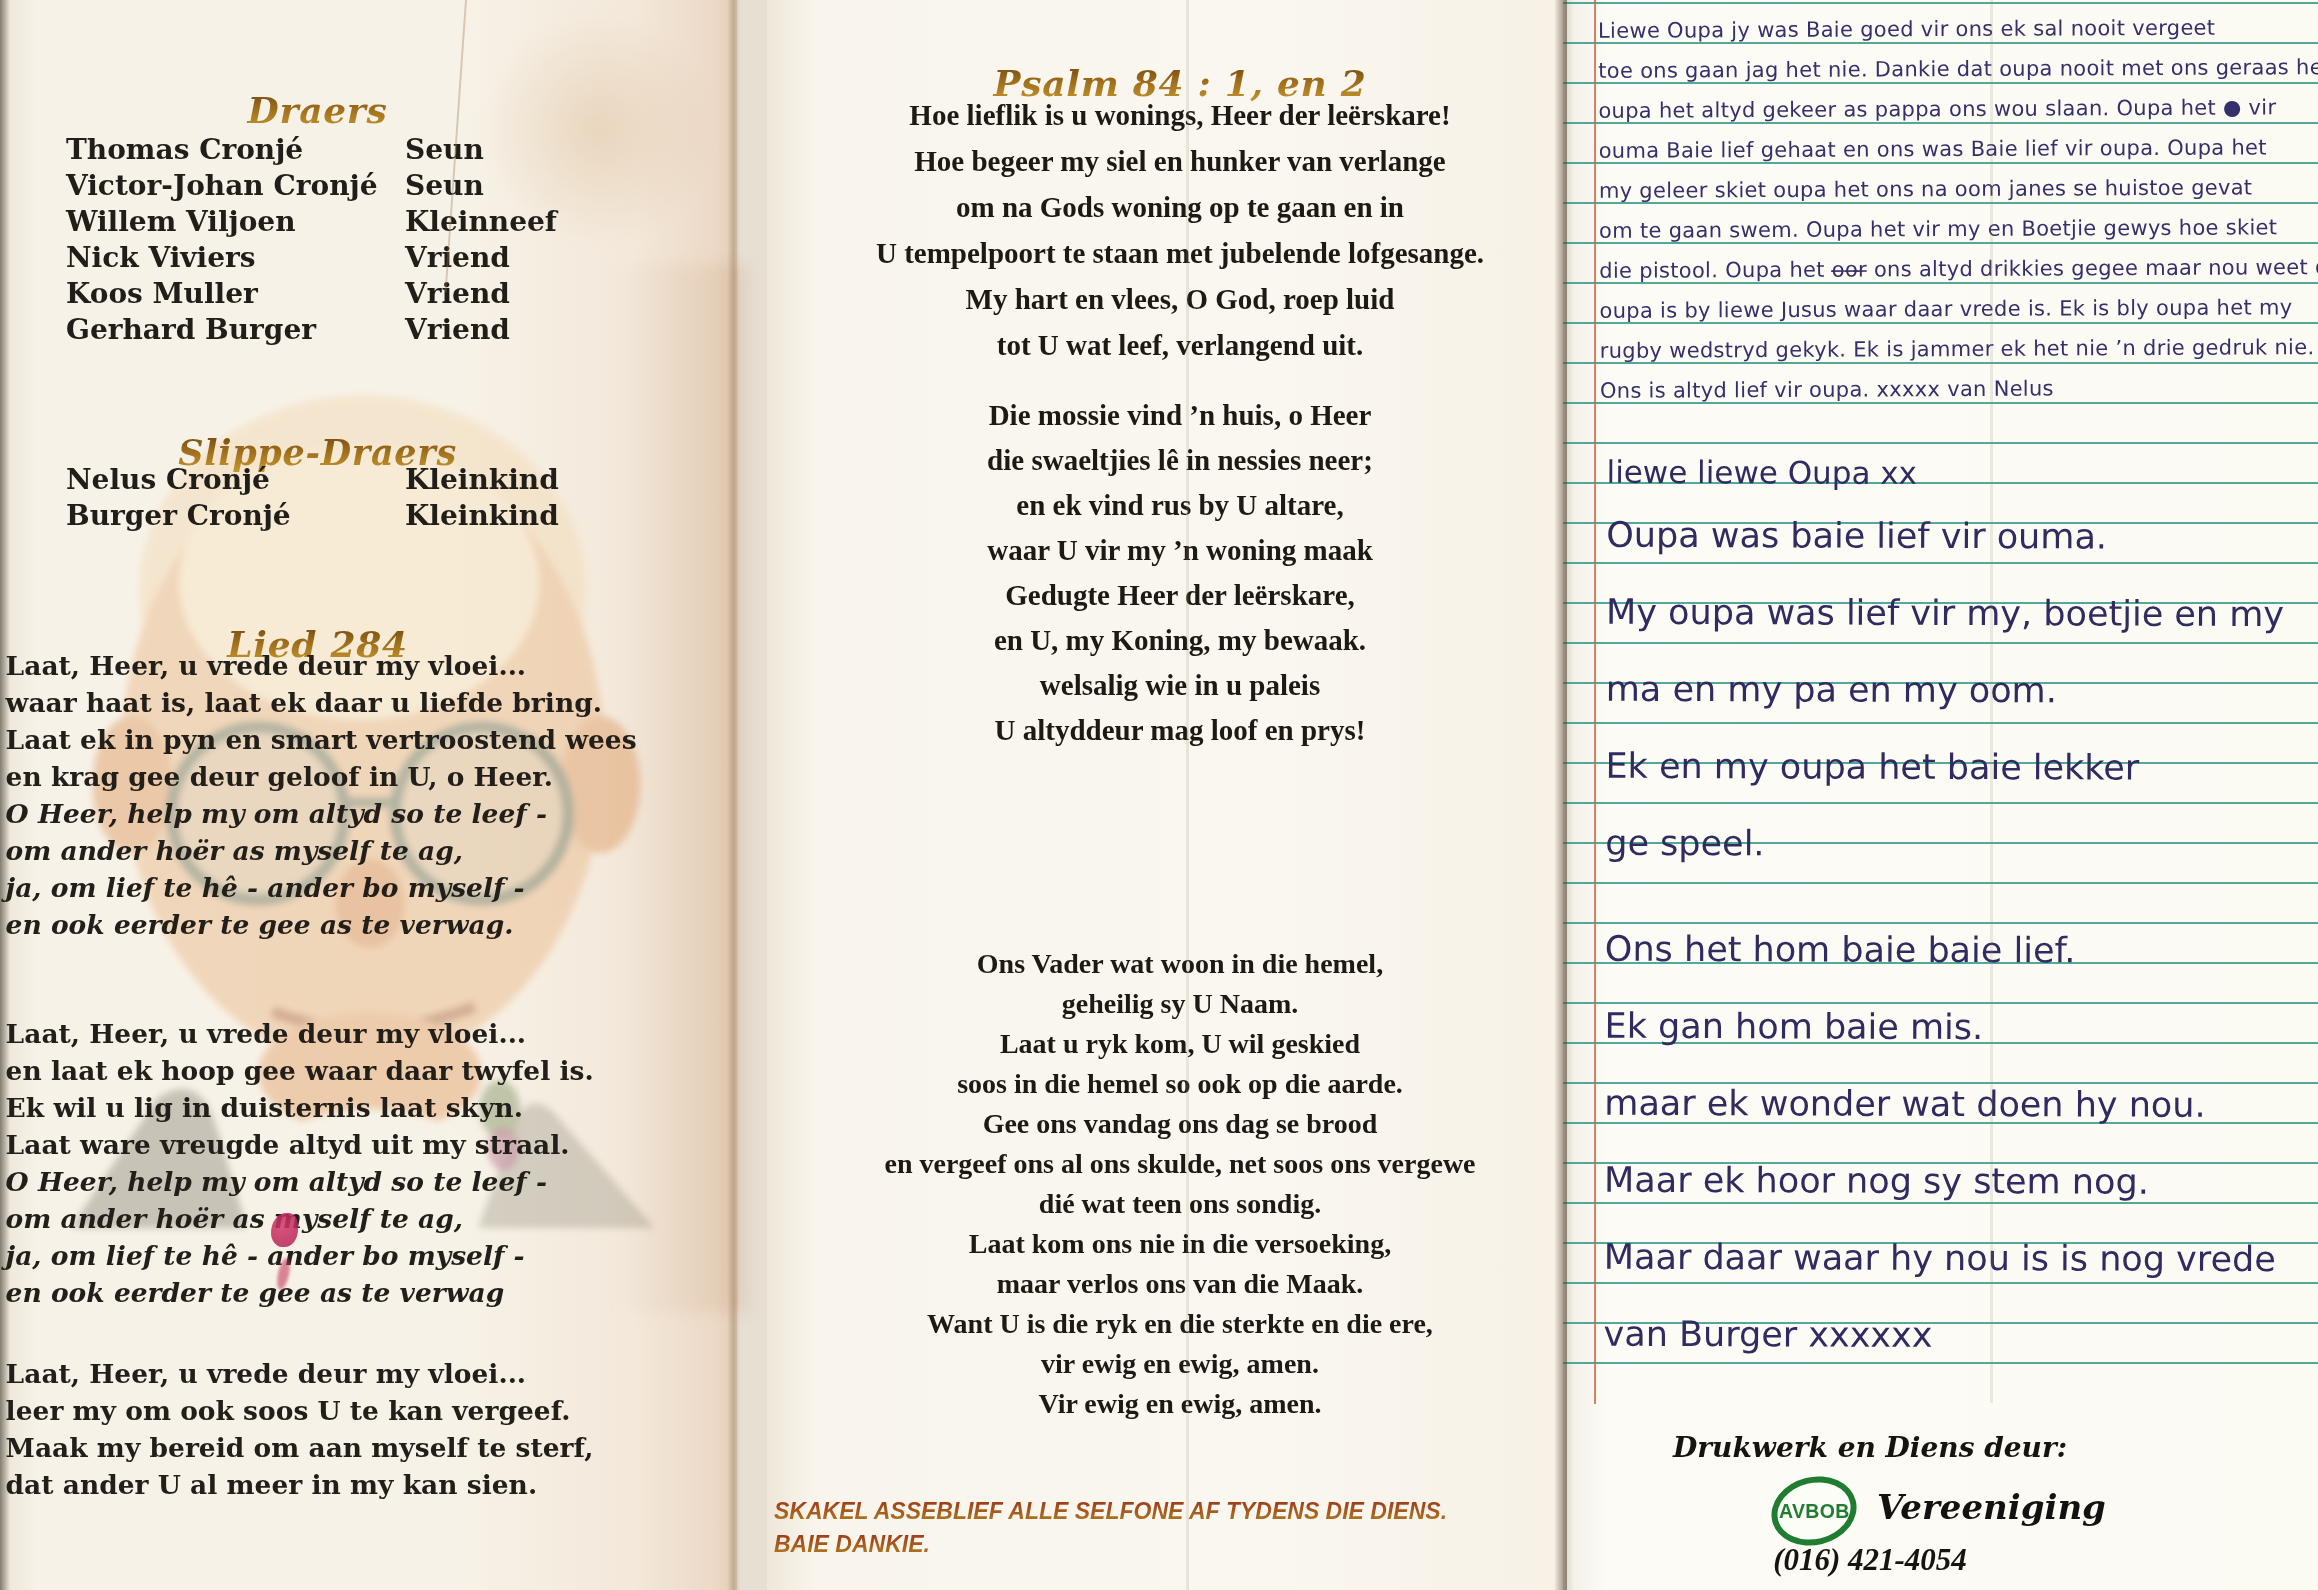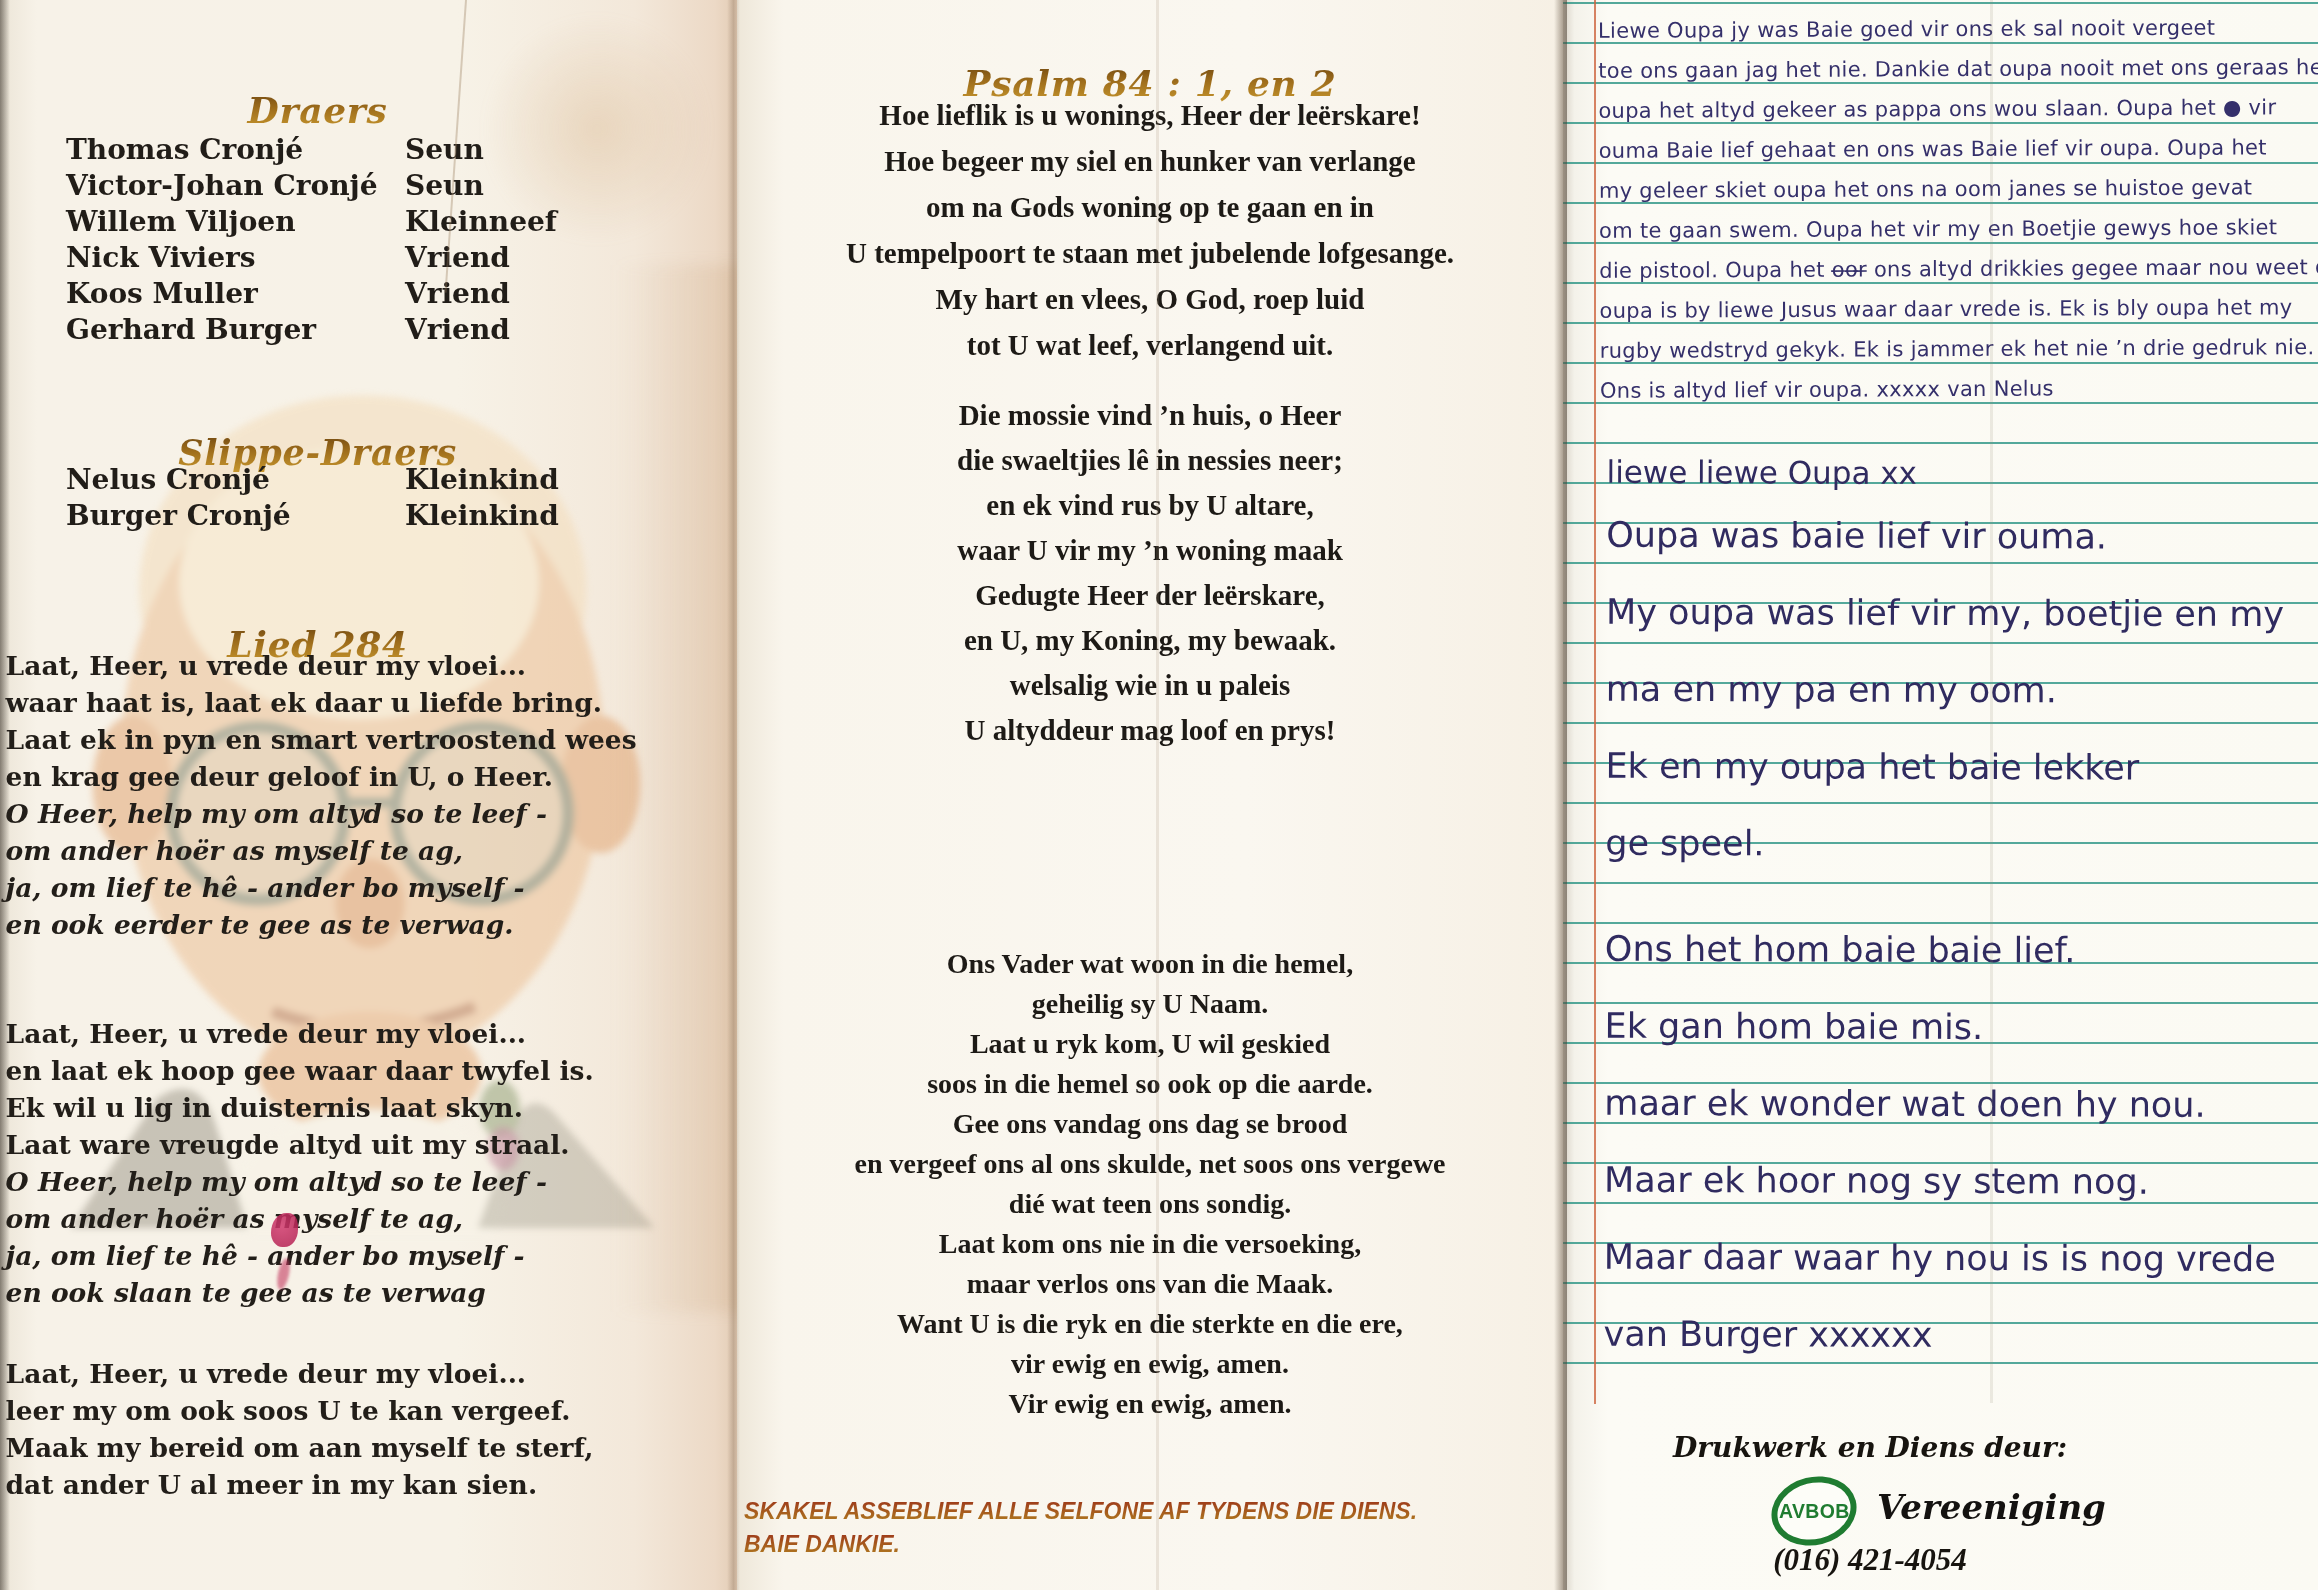--- a/index.html
+++ b/index.html
@@ -8,21 +8,21 @@
     background:#e6dfd2;
     font-family:"DejaVu Serif", serif;
     -webkit-font-smoothing:antialiased;
   }
   .panel{position:absolute;top:0;height:1591px}
   .panel.left{
     left:0;width:737px;
     background:linear-gradient(90deg,#ece5d7 0%,#f7f2e8 5%,#f7f2e7 62%,#f3e8da 86%,#ecd9c6 97%,#e3ccb5 100%);
   }
   .panel.mid{
-    left:737px;width:913px;
+    left:767px;width:913px;
     background:linear-gradient(90deg,#eee7d9 0%,#f9f5ec 5%,#faf7f0 55%,#f6efe3 94%,#e8dcc8 100%);
     padding-left:12px;
   }
   .panel.right{
     left:1563px;width:755px;
     background:linear-gradient(90deg,#d8d2c6 0%,#f4f2ea 1.5%,#fcfbf5 6%,#fbfaf3 100%);
   }
   .scan-edge{position:absolute;left:0;top:0;width:9.8px;height:1591px;
     background:linear-gradient(90deg,rgba(45,38,30,.55),rgba(45,38,30,0));z-index:9}
   .fold{position:absolute;left:727px;top:0;width:12.6px;height:1591px;z-index:8;
@@ -212,21 +212,21 @@
         <div class="line it">en ook eerder te gee as te verwag.</div>
       </div>
     <div class="stanza s2">
         <div class="line">Laat, Heer, u vrede deur my vloei...</div>
         <div class="line">en laat ek hoop gee waar daar twyfel is.</div>
         <div class="line">Ek wil u lig in duisternis laat skyn.</div>
         <div class="line">Laat ware vreugde altyd uit my straal.</div>
         <div class="line it">O Heer, help my om altyd so te leef -</div>
         <div class="line it">om ander hoër as myself te ag,</div>
         <div class="line it">ja, om lief te hê - ander bo myself -</div>
-        <div class="line it">en ook slaan te gee as te verwag</div>
+        <div class="line it">en ook eerder te gee as te verwag</div>
       </div>
     <div class="stanza s3">
         <div class="line">Laat, Heer, u vrede deur my vloei...</div>
         <div class="line">leer my om ook soos U te kan vergeef.</div>
         <div class="line">Maak my bereid om aan myself te sterf,</div>
         <div class="line">dat ander U al meer in my kan sien.</div>
       </div>
   </div>
 </section>
 

